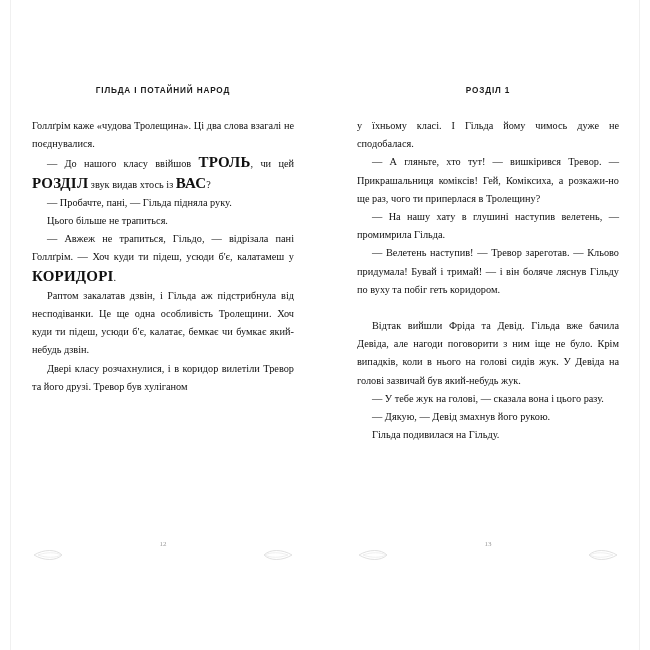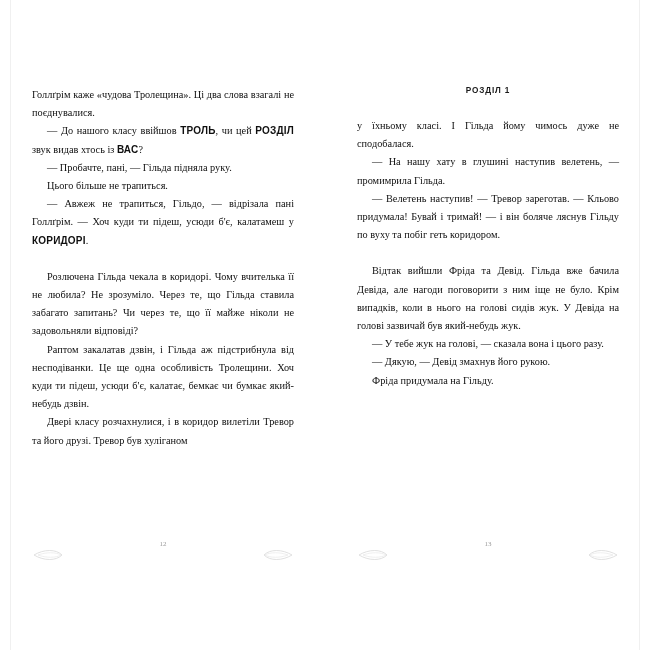--- a/index.html
+++ b/index.html
@@ -66,22 +66,22 @@
     text-justify: inter-word;
     hyphens: none;
   }
   .body-text p.indent {
     text-indent: 15px;
   }
   .body-text p.noindent {
     text-indent: 0;
   }
   .caps {
-    font-family: Liberation Sans, sans-serif;
-    font-size: 10px;
+    font-family: Liberation Serif, serif;
+    font-size: 15px;
     font-weight: 700;
     letter-spacing: 0.2px;
   }
 
   .page-footer {
     position: absolute;
     top: 540px;
     width: 262px;
     height: 30px;
     display: flex;
@@ -111,27 +111,27 @@
 </style>
 </head>
 <body>
 
 <div class="page-spread">
 
   <div class="page-edge-left"></div>
   <div class="page-edge-right"></div>
 
   <div class="page page-left">
+    <div class="running-head">ГІЛЬДА І ПОТАЙНИЙ НАРОД</div>
     <div class="body-text">
       <p class="noindent">Голлґрім каже «чудова Тролещина». Ці два слова взагалі не поєднувалися.</p>
       <p class="indent">— До нашого класу ввійшов <span class="caps">ТРОЛЬ</span>, чи цей <span class="caps">РОЗДІЛ</span> звук видав хтось із <span class="caps">ВАС</span>?</p>
       <p class="indent">— Пробачте, пані, — Гільда підняла руку.</p>
       <p class="indent">Цього більше не трапиться.</p>
       <p class="indent">— Авжеж не трапиться, Гільдо, — відрізала пані Голлґрім. — Хоч куди ти підеш, усюди б'є, калатамеш у <span class="caps">КОРИДОРІ</span>.</p>
-      <p class="indent" style="margin-top:18px;">Розлючена Гільда чекала в коридорі. Чому вчителька її не любила? Не зрозуміло. Через те, що Гільда ставила забагато запитань? Чи через те, що її майже ніколи не задовольняли відповіді?</p>
       <p class="indent">Раптом закалатав дзвін, і Гільда аж підстрибнула від несподіванки. Це ще одна особливість Тролещини. Хоч куди ти підеш, усюди б'є, калатає, бемкає чи бумкає який-небудь дзвін.</p>
       <p class="indent">Двері класу розчахнулися, і в коридор вилетіли Тревор та його друзі. Тревор був хуліганом</p>
     </div>
   </div>
 
   <div class="page-footer footer-left">
     <span class="ornament" style="left:0;">
       <svg width="60" height="16" viewBox="0 0 60 16">
         <path d="M2 8 C12 2, 24 2, 30 8 C24 14, 12 14, 2 8 Z" fill="none" stroke="#b9b9b9" stroke-width="0.8"></path>
         <path d="M6 8 C14 5, 24 5, 29 8" fill="none" stroke="#cfcfcf" stroke-width="0.6"></path>
@@ -145,26 +145,27 @@
         <path d="M6 8 C14 11, 24 11, 29 8" fill="none" stroke="#cfcfcf" stroke-width="0.6"></path>
       </svg>
     </span>
     <span class="folio">12</span>
   </div>
 
   <div class="page page-right">
     <div class="running-head">РОЗДІЛ 1</div>
     <div class="body-text">
       <p class="noindent">у їхньому класі. І Гільда йому чимось дуже не сподобалася.</p>
+      <p class="indent">— А гляньте, хто тут! — вишкірився Тревор. — Прикрашальниця коміксів! Гей, Коміксиха, а розкажи-но ще раз, чого ти приперлася в Тролещину?</p>
       <p class="indent">— На нашу хату в глушині наступив велетень, — промимрила Гільда.</p>
       <p class="indent">— Велетень наступив! — Тревор зареготав. — Кльово придумала! Бувай і тримай! — і він боляче ляснув Гільду по вуху та побіг геть коридором.</p>
       <p class="indent" style="margin-top:18px;">Відтак вийшли Фріда та Девід. Гільда вже бачила Девіда, але нагоди поговорити з ним іще не було. Крім випадків, коли в нього на голові сидів жук. У Девіда на голові зазвичай був який-небудь жук.</p>
       <p class="indent">— У тебе жук на голові, — сказала вона і цього разу.</p>
       <p class="indent">— Дякую, — Девід змахнув його рукою.</p>
-      <p class="indent">Фріда придумала на Гільду.</p>
+      <p class="indent">Гільда подивилася на Гільду.</p>
     </div>
   </div>
 
   <div class="page-footer footer-right">
     <span class="ornament" style="left:0;">
       <svg width="60" height="16" viewBox="0 0 60 16">
         <path d="M2 8 C12 2, 24 2, 30 8 C24 14, 12 14, 2 8 Z" fill="none" stroke="#b9b9b9" stroke-width="0.8"></path>
         <path d="M6 8 C14 5, 24 5, 29 8" fill="none" stroke="#cfcfcf" stroke-width="0.6"></path>
         <path d="M6 8 C14 11, 24 11, 29 8" fill="none" stroke="#cfcfcf" stroke-width="0.6"></path>
       </svg>

